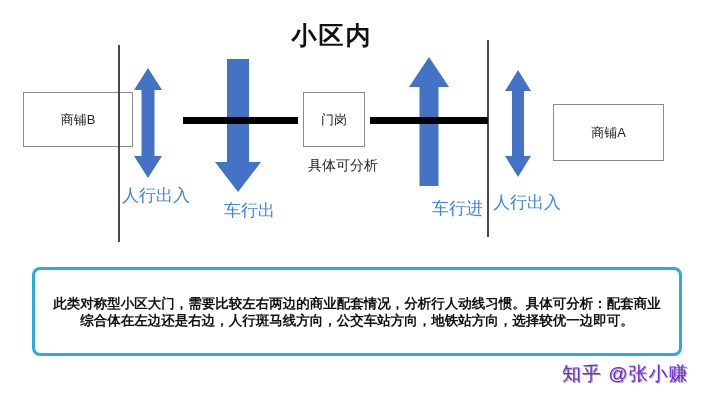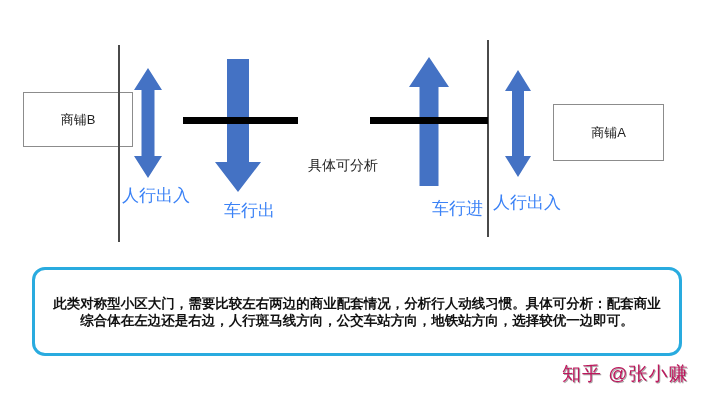--- a/index.html
+++ b/index.html
@@ -27,44 +27,48 @@
   .wall{height:7px;background:#000;z-index:5;}
   .arrow-svg{z-index:2;display:block;}
   .flow-label{
     font-size:17px;color:#3b82f6;white-space:nowrap;
   }
   .gate-label{
     font-size:14px;color:#222;white-space:nowrap;
   }
   .note-box{
     left:32px;top:267px;width:644px;height:83px;
-    border:3px solid #29abdf;border-radius:13px;
+    border:3px solid #29abdf;border-radius:8px;
     display:flex;align-items:center;justify-content:center;
     background:#ffffff;
   }
   .note-text{
     margin:0;padding:0 12px;
     font-size:13.5px;line-height:17px;font-weight:bold;color:#111;
     text-align:center;
   }
   .watermark{
     left:562px;top:361px;
-    font-size:19px;color:#be185d;letter-spacing:1px;
+    font-size:19px;color:#6d28d9;letter-spacing:1px;
     text-shadow:1px 1px 0 #a8a8a8, -1px -1px 0 #ffffff;
     white-space:nowrap;
   }
 </style>
 </head>
 <body>
 
 <div class="canvas">
 
+  <div class="abs zone-title" style="left:252px;top:19px;">小区内</div>
 
   <div class="abs shape-box" style="left:10px;top:92px;width:108px;height:53px;margin-left:13px;">
     <span>商铺B</span>
+  </div>
+  <div class="abs shape-box" style="left:303px;top:92px;width:60px;height:53px;z-index:6;">
+    <span>门岗</span>
   </div>
   <div class="abs shape-box" style="left:553px;top:104px;width:109px;height:55px;">
     <span>商铺A</span>
   </div>
 
   <div class="abs boundary-line" style="left: 118px; top: 45px; height: 197px; background-color: rgb(74, 74, 74);"></div>
   <div class="abs boundary-line" style="left: 487px; top: 40px; height: 197px; background-color: rgb(74, 74, 74);"></div>
 
   <div class="abs wall" style="left: 183px; top: 117px; width: 115px; background-color: rgb(0, 0, 0);"></div>
   <div class="abs wall" style="left: 370px; top: 117px; width: 118px; background-color: rgb(0, 0, 0);"></div>

